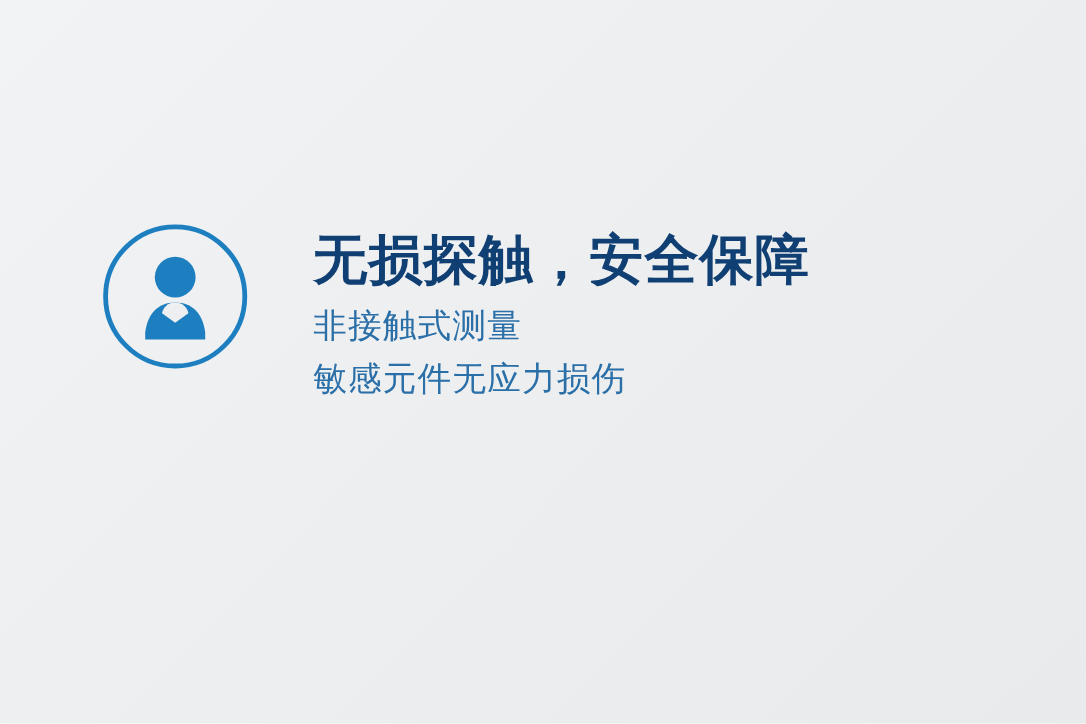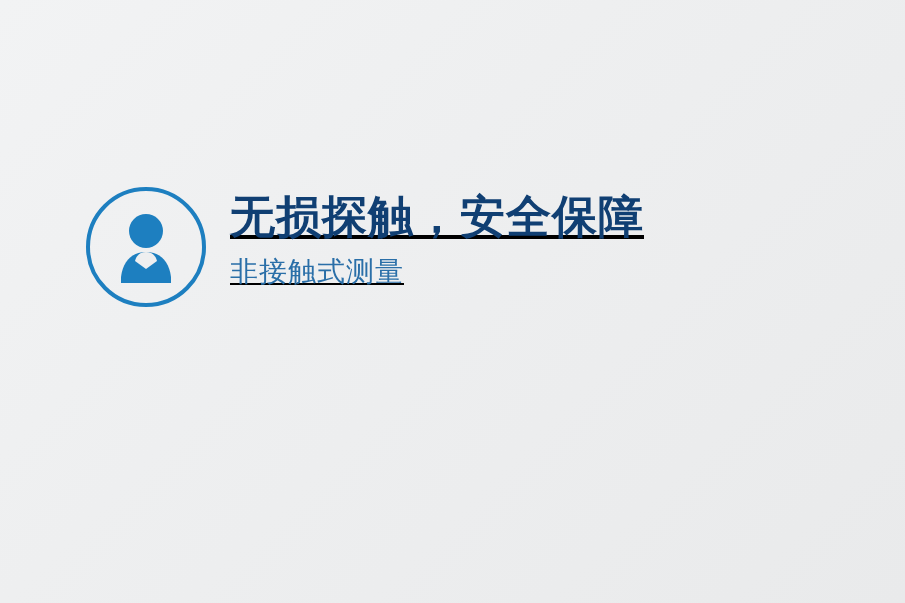--- a/index.html
+++ b/index.html
@@ -36,23 +36,22 @@
     position: relative;
     flex: 0 0 auto;
     margin-top: 2px;
   }
   .badge svg {
     position: absolute;
     left: 0;
     top: 0;
   }
   .text-block {
-    margin-left: 24px;
+    margin-left: 55px;
     padding-top: 8px;
-    text-decoration: underline;
   }
   .headline {
     font-size: 45px;
     font-weight: bold;
     color: #103f73;
     letter-spacing: 1px;
     line-height: 1.05;
     white-space: nowrap;
   }
   .subline {
@@ -77,16 +76,17 @@
       <svg width="112" height="112" viewBox="0 0 112 112">
         <circle cx="56" cy="40" r="17" fill="#1d7fc0"></circle>
         <path d="M56 61 C42 61 33 70 31 86 L31 92 L81 92 L81 86 C79 70 70 61 56 61 Z" fill="#1d7fc0"></path>
         <path d="M56 61 C50 61 46 65 45 70 L56 78 L67 70 C66 65 62 61 56 61 Z" fill="#eeeff0"></path>
       </svg>
     </div>
 
     <div class="text-block">
       <div class="headline">无损探触，安全保障</div>
       <div class="subline first">非接触式测量</div>
+      <div class="subline">敏感元件无应力损伤</div>
     </div>
 
   </div>
 </div>
 
 </body></html>

